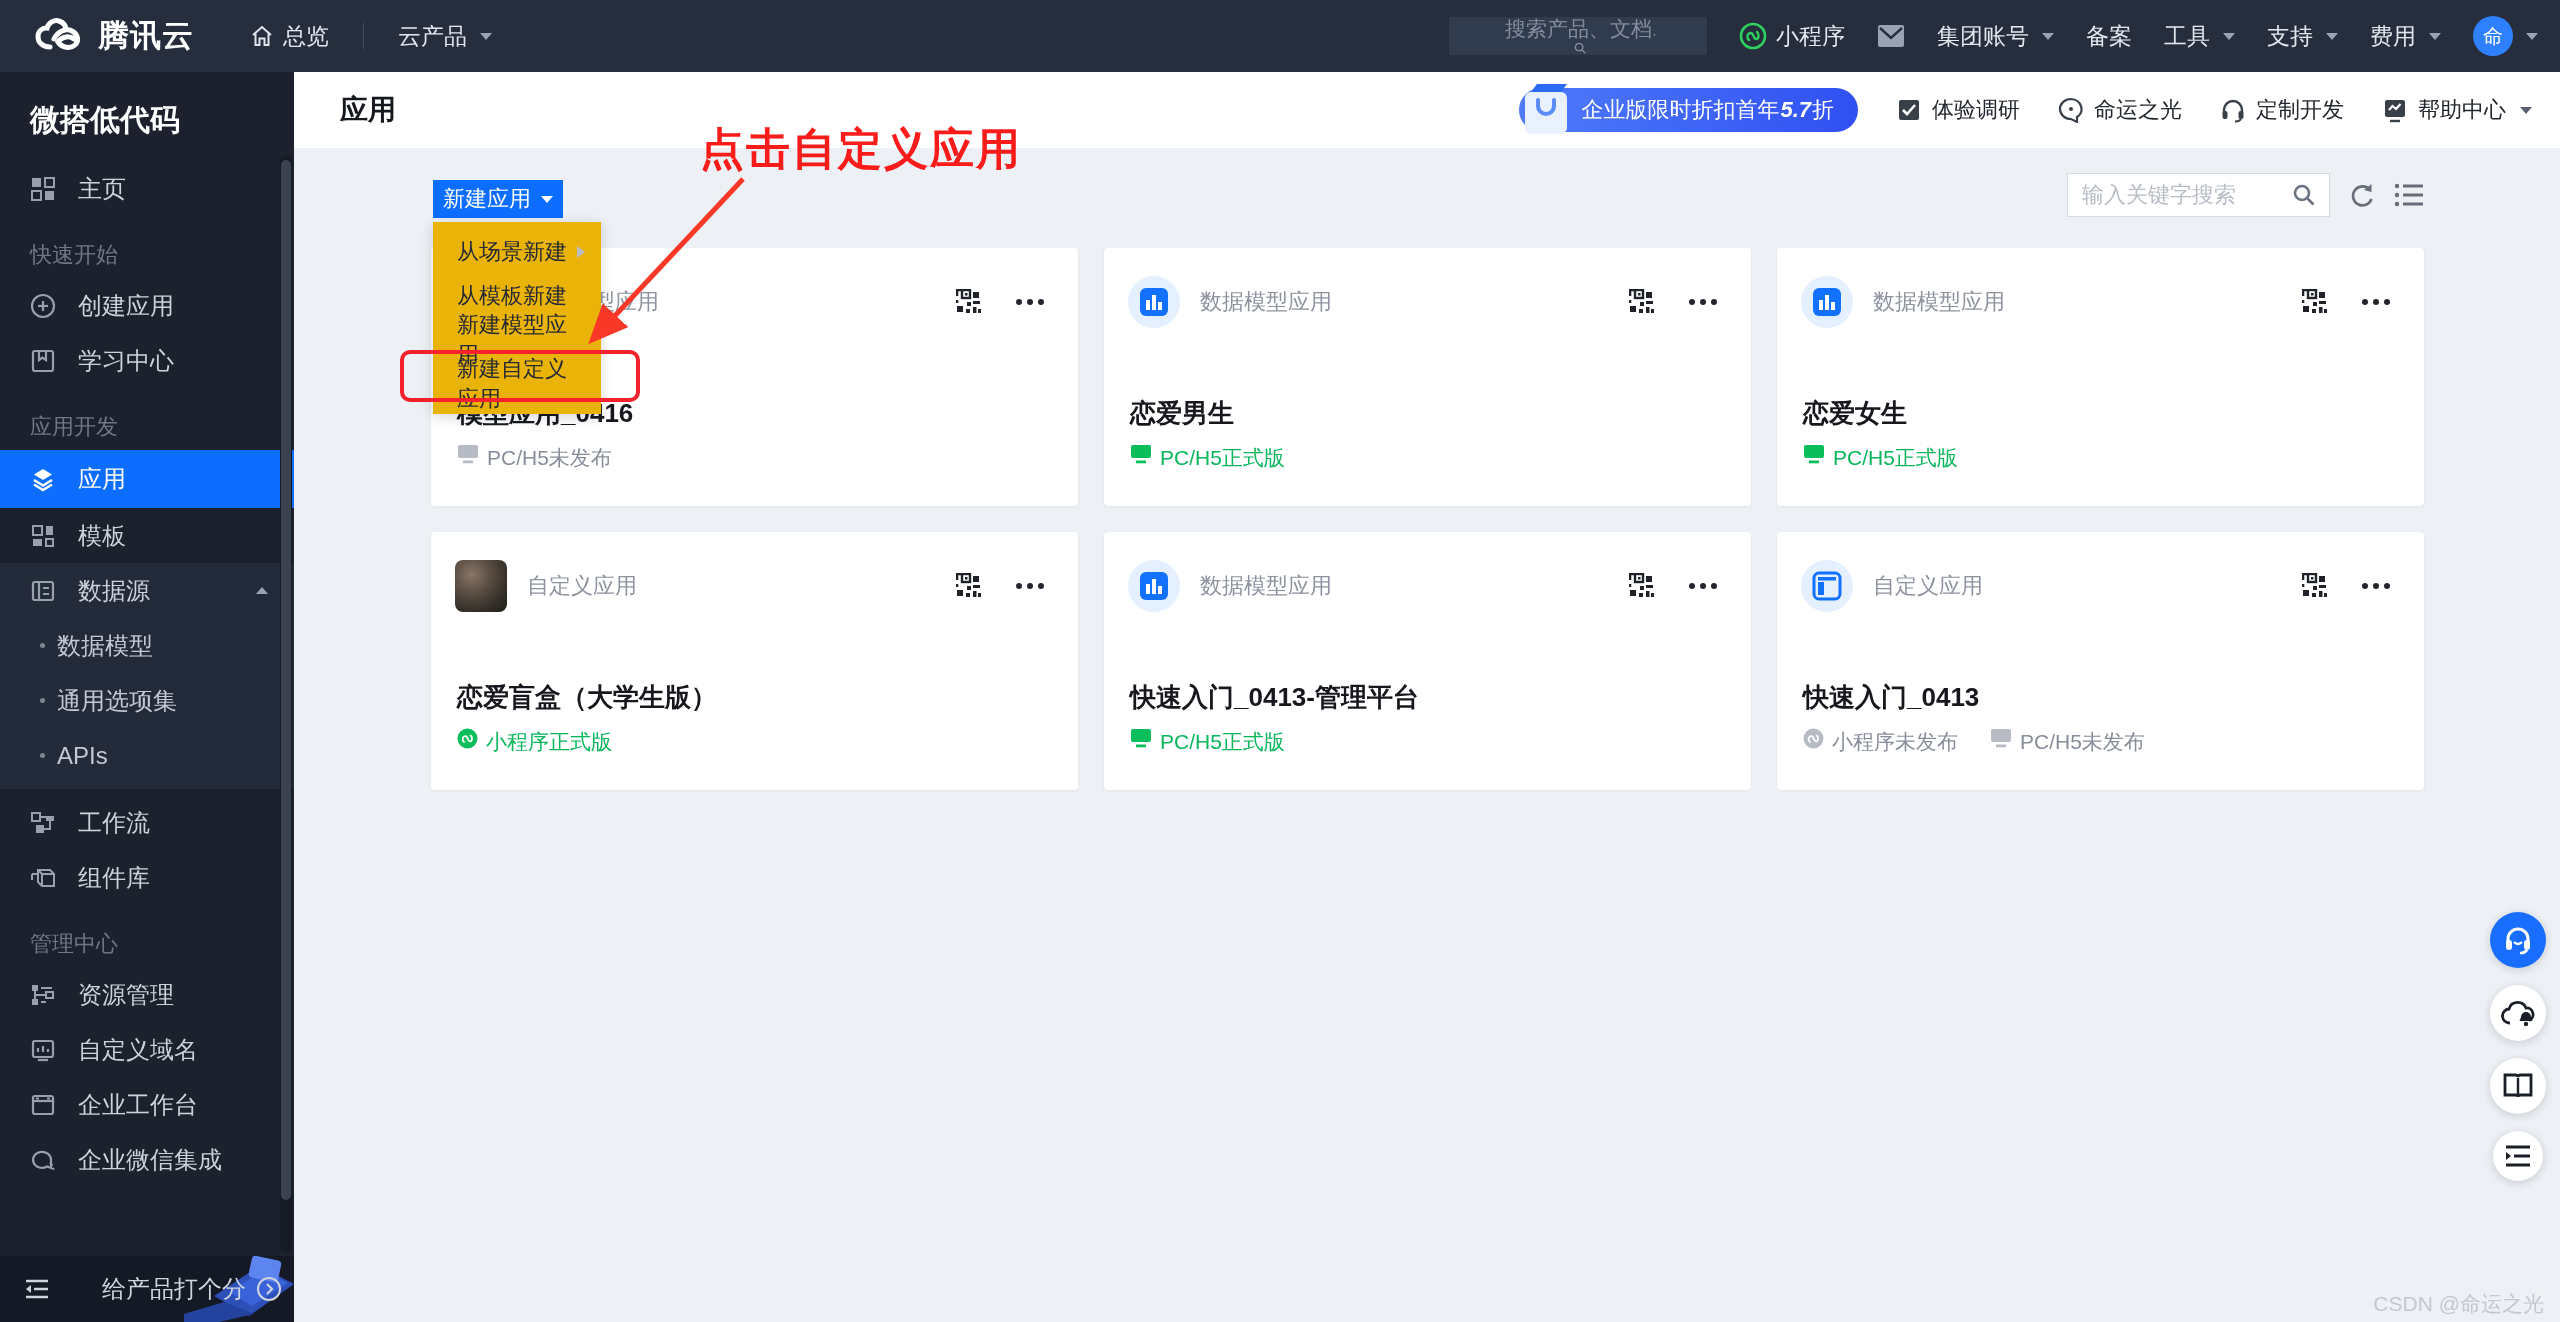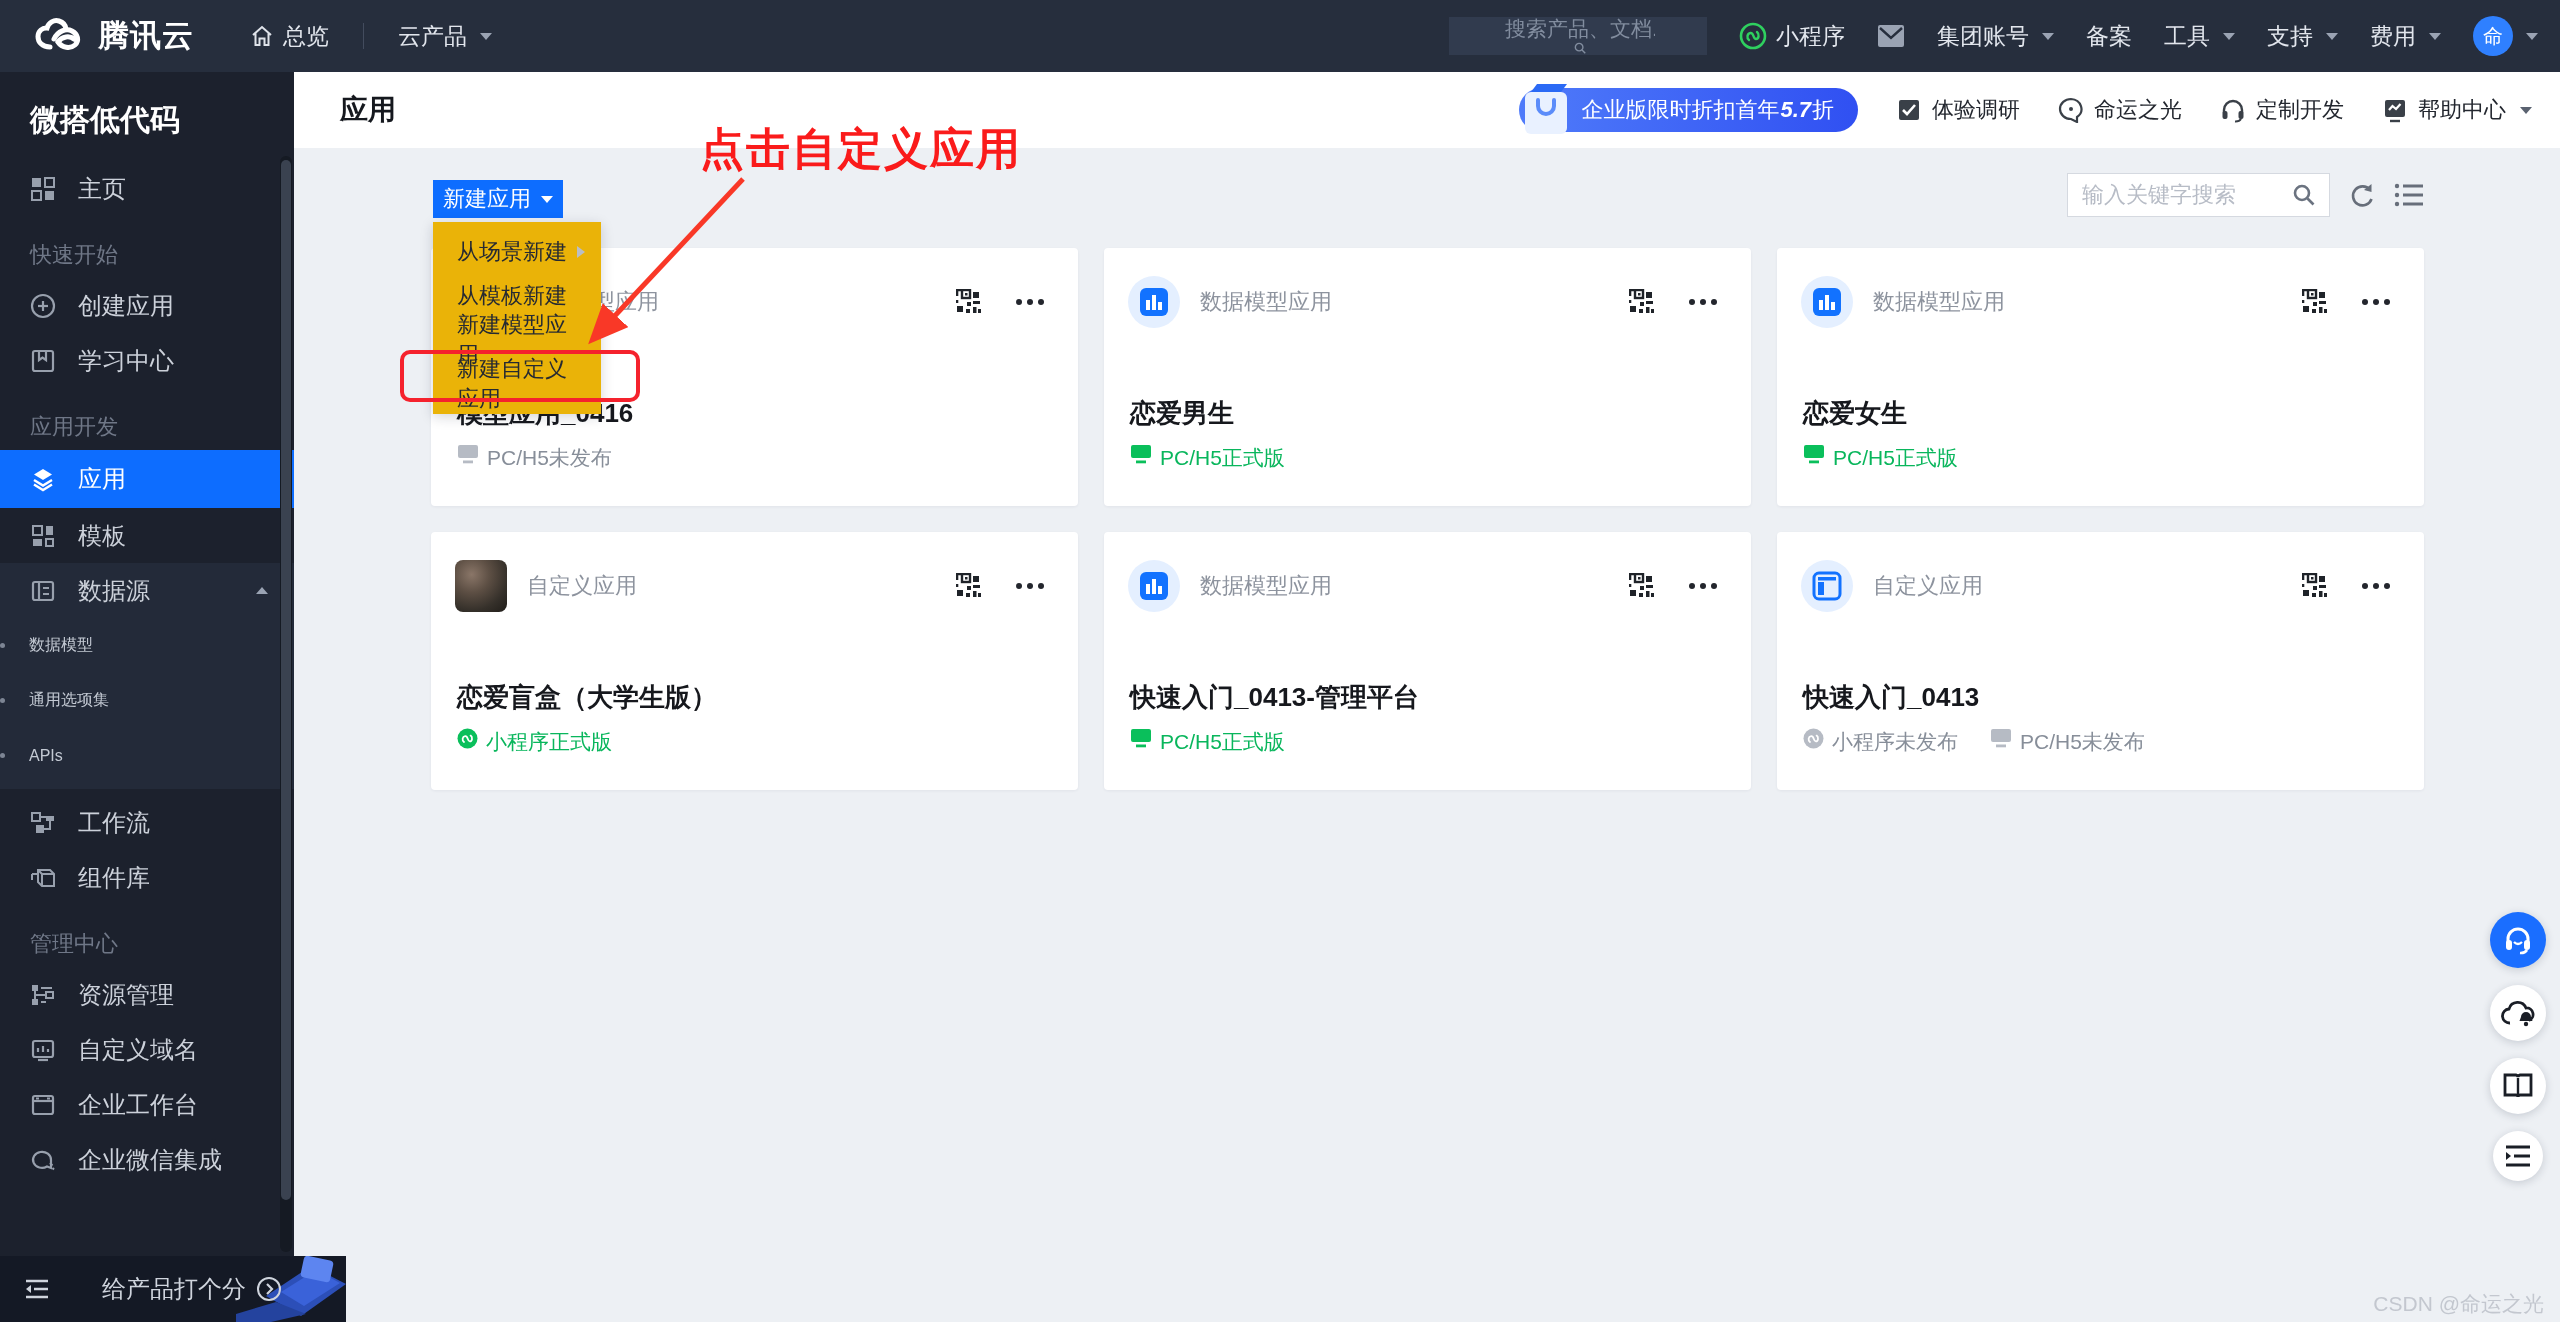--- a/index.html
+++ b/index.html
@@ -25,29 +25,29 @@
 
   
   #sidebar { position:absolute; left:0; top:72px; width:294px; bottom:0; background:#1c212d; z-index:30; color:#ccd1da; }
   #side-title { padding:28px 0 20px 30px; color:#fff; font-size:30px; font-weight:bold; }
   .side-row { height:55px; display:flex; align-items:center; padding-left:30px; gap:22px; font-size:24px;
               color:#ccd1da; cursor:pointer; position:relative; }
   .side-row svg { flex:0 0 auto; }
   .side-label { padding:24px 0 8px 30px; color:#6f7787; font-size:22px; }
   .side-row.selected { background:#0d6dff; color:#fff; height:58px; }
   .side-group { background:#232a39; padding-bottom:6px; }
-  .sub-row { height:55px; display:flex; align-items:center; gap:24px; font-size:16px; color:#c3c9d3; cursor:pointer; }
+  .sub-row { height:55px; display:flex; align-items:center; padding-left:40px; gap:12px; font-size:24px; color:#c3c9d3; cursor:pointer; }
   .bullet { width:5px; height:5px; border-radius:50%; background:#7d8594; }
   .side-caret { position:absolute; right:26px; width:0; height:0; border-left:6px solid transparent;
                 border-right:6px solid transparent; }
   .side-caret.up { border-bottom:7px solid #9aa3b3; }
   .side-caret.down { border-top:7px solid #9aa3b3; }
   #side-scrollbar { position:absolute; right:2px; top:84px; width:12px; bottom:70px; background:#151a23; border-radius:6px; }
   #side-thumb { position:absolute; left:1px; top:4px; width:10px; height:1040px; background:#3a4250; border-radius:5px; }
-  #side-footer { position:absolute; left:0; bottom:0; width:346px; height:66px; background:#141925;
+  #side-footer { position:absolute; left:0; bottom:0; width:294px; height:66px; background:#141925;
                  display:flex; align-items:center; padding-left:24px; color:#cfd4dd; font-size:24px; overflow:hidden; }
   #rate-text { margin-left:52px; display:flex; align-items:center; gap:10px; cursor:pointer; position:relative; z-index:2;}
 
   
   #page-header { position:absolute; left:294px; top:72px; right:0; height:76px; background:#fff; z-index:10;
                  display:flex; align-items:center; padding:0 28px 0 46px; }
   #page-title { font-size:28px; font-weight:bold; color:#15181e; }
   #header-right { margin-left:auto; display:flex; align-items:center; gap:38px; }
   .hdr-link { display:flex; align-items:center; gap:10px; font-size:22px; color:#23272f; cursor:pointer; white-space:nowrap; }
   #promo-pill { position:relative; display:flex; align-items:center; height:44px; border-radius:22px;

